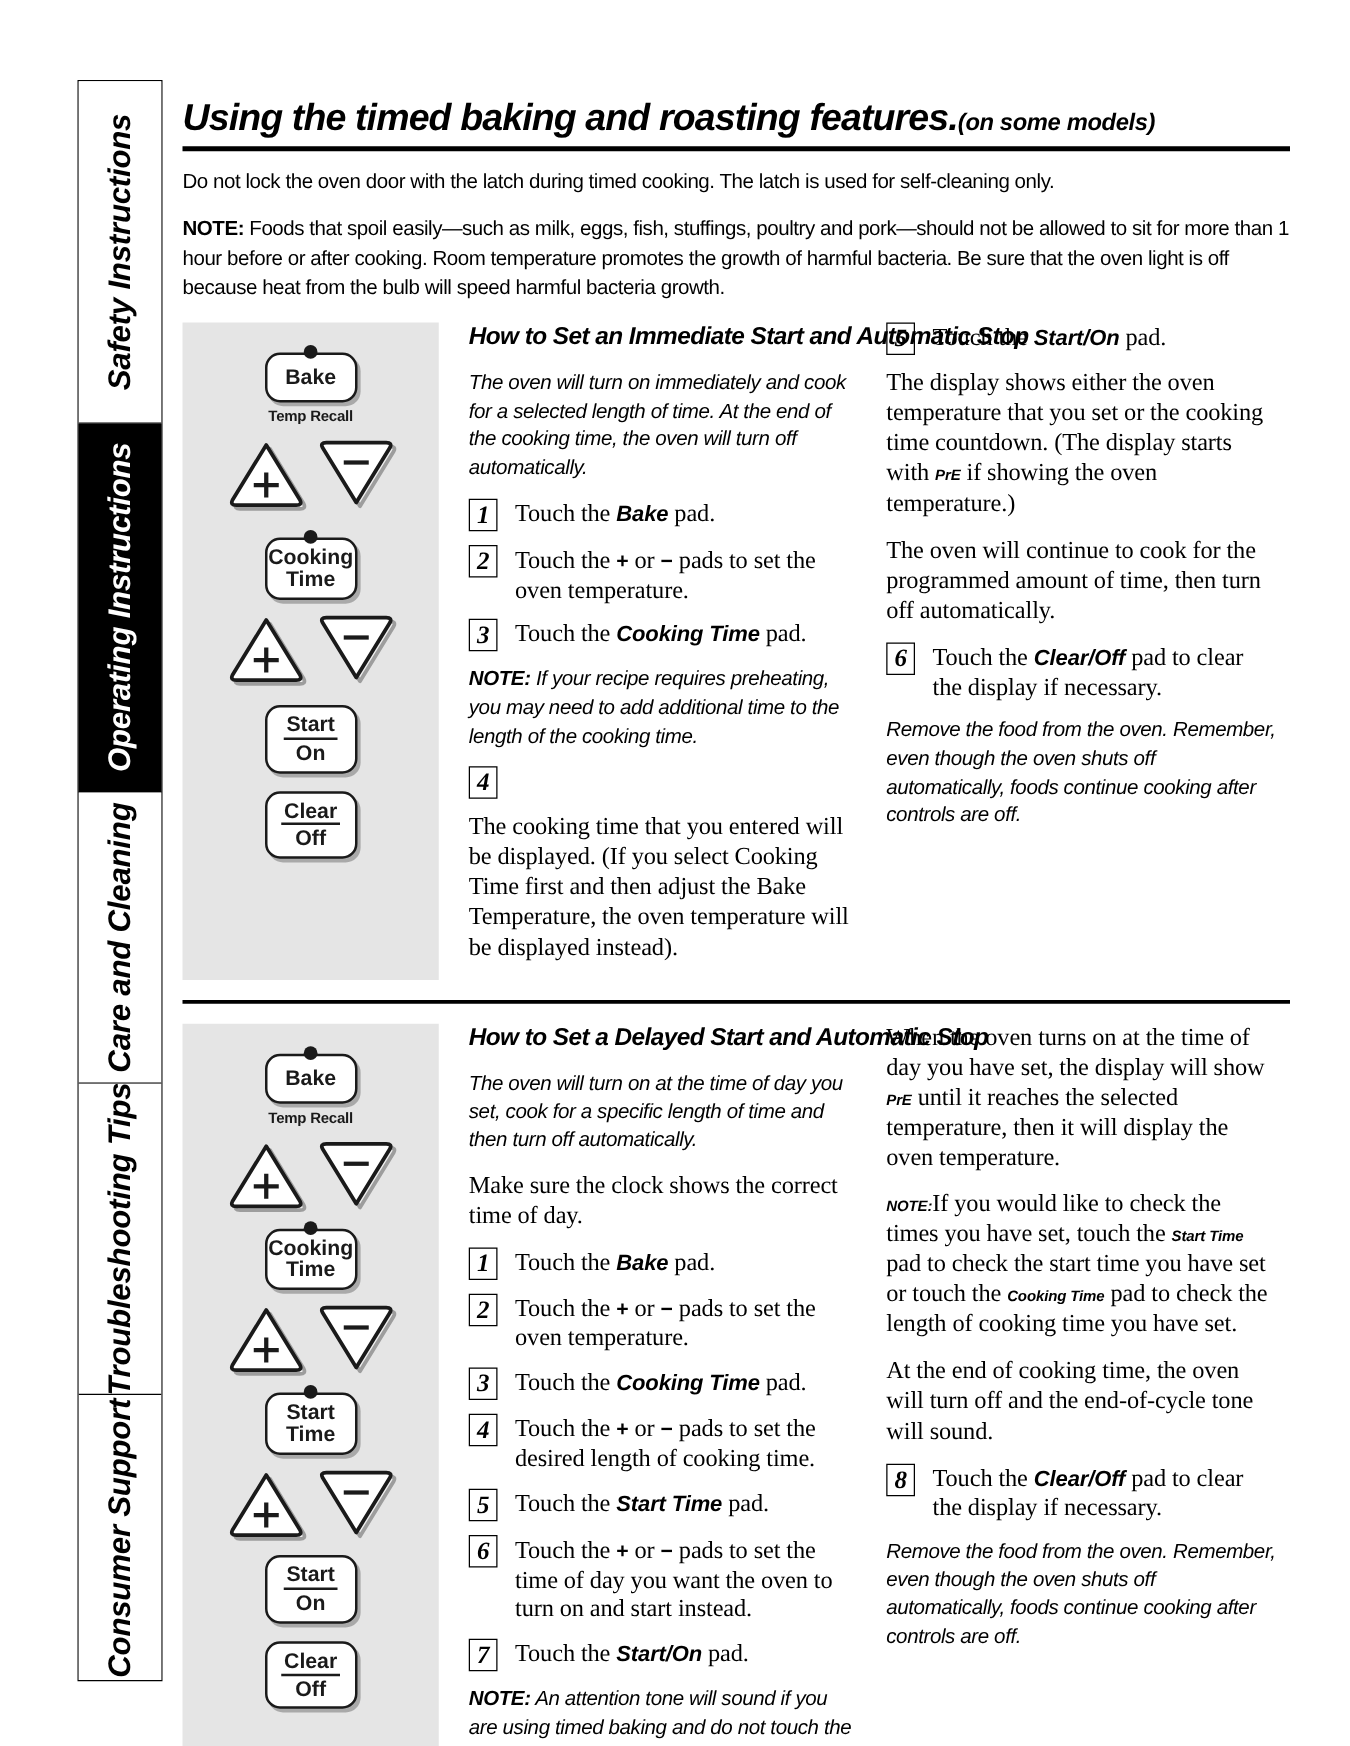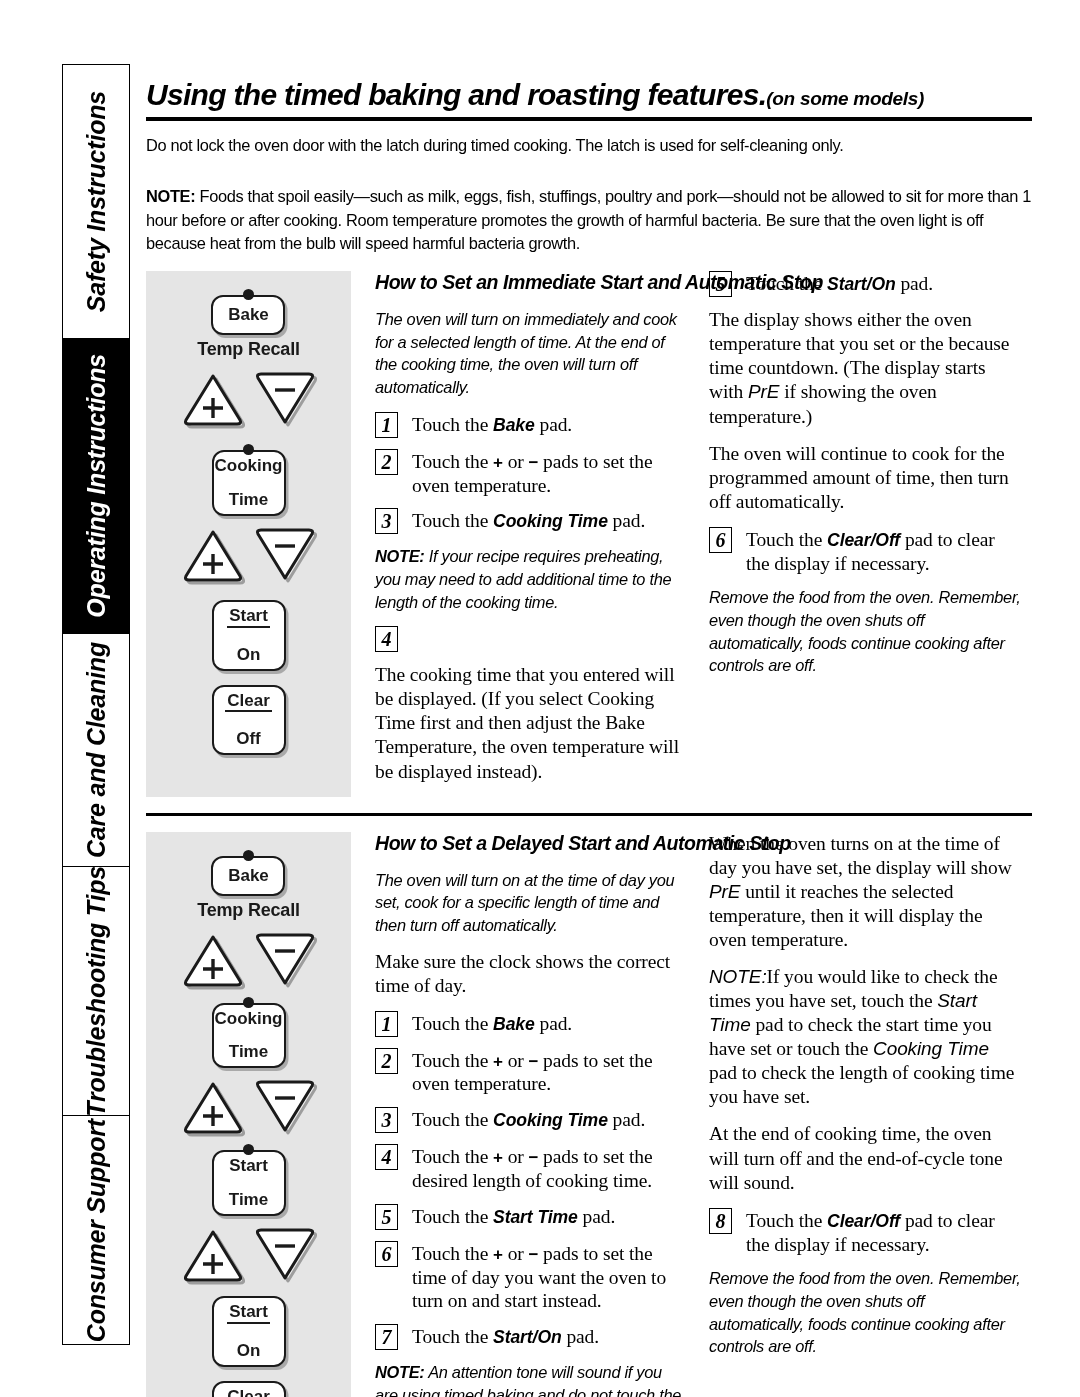--- a/index.html
+++ b/index.html
@@ -83,21 +83,21 @@
   }
 
   .intro {
     font-family: "Liberation Sans", sans-serif;
     font-size: 16.4px;
     line-height: 1.42;
     letter-spacing: -0.35px;
     margin-top: 13px;
   }
   .intro b { font-weight: bold; }
-  .intro.note { margin-top: 28px; }
+  .intro.note { margin-top: 15px; }
 
   
   .section { display: flex; margin-top: 16px; }
 
   .panel {
     background: #e5e5e5;
     flex: 0 0 auto;
     width: 205px;
     padding: 18px 0 16px 0;
     display: flex;
@@ -126,23 +126,23 @@
 
   .para {
     font-family: "Liberation Serif", serif;
     font-size: 19.5px;
     line-height: 1.235;
     margin-bottom: 13px;
     letter-spacing: -0.1px;
   }
   .para .bi {
     font-family: "Liberation Sans", sans-serif;
-    font-weight: normal;
-    font-style: italic;
-    font-size: 19px;
+    font-weight: bold;
+    font-style: italic;
+    font-size: 12px;
   }
   .para-italic {
     font-family: "Liberation Sans", sans-serif;
     font-style: italic;
     font-size: 16.4px;
     line-height: 1.38;
     letter-spacing: -0.3px;
     margin-bottom: 13px;
   }
   .para-italic b,
@@ -218,32 +218,32 @@
     align-items: center;
     justify-content: center;
     font-family: "Liberation Sans", sans-serif;
     font-size: 17px;
     font-weight: 600;
     color: #1a1a1a;
     line-height: 1.05;
     box-shadow: 2.5px 3px 0 rgba(120,120,120,0.55);
     padding: 5px 2px;
   }
-  .pad.two-line { min-height: 48px; gap: 16px; }
+  .pad.two-line { min-height: 48px; }
   .pad .line2 { display: block; }
   .pad.divided .top {
     border-bottom: 2px solid #1a1a1a;
     padding: 0 2px 1px 2px;
     display: block;
   }
   .pad.divided .bot { display: block; padding-top: 2px; }
 
   .recall {
     font-family: "Liberation Sans", sans-serif;
-    font-size: 18px;
+    font-size: 12px;
     font-weight: bold;
     color: #1a1a1a;
     margin-top: 4px;
     letter-spacing: -0.2px;
   }
 
   .tri-row {
     display: flex;
     gap: 10px;
     align-items: flex-start;
@@ -397,21 +397,21 @@
 
         <div class="para">The cooking time that you entered will be displayed. (If you select Cooking Time first and then adjust the Bake Temperature, the oven temperature will be displayed instead).</div>
       </div>
 
       <div class="col">
         <div class="step">
           <div class="step-num">5</div>
           <div class="step-text"><span>Touch the </span><span class="bi">Start/On</span><span> pad.</span></div>
         </div>
 
-        <div class="para"><span>The display shows either the oven temperature that you set or the because time countdown. (The display starts with </span><span class="bi">PrE</span><span> if showing the oven temperature.)</span></div>
+        <div class="para"><span>The display shows either the oven temperature that you set or the cooking time countdown. (The display starts with </span><span class="bi">PrE</span><span> if showing the oven temperature.)</span></div>
 
         <div class="para">The oven will continue to cook for the programmed amount of time, then turn off automatically.</div>
 
         <div class="step">
           <div class="step-num">6</div>
           <div class="step-text"><span>Touch the </span><span class="bi">Clear/Off</span><span> pad to clear the display if necessary.</span></div>
         </div>
 
         <div class="para-italic">Remove the food from the oven. Remember, even though the oven shuts off automatically, foods continue cooking after controls are off.</div>
       </div>

